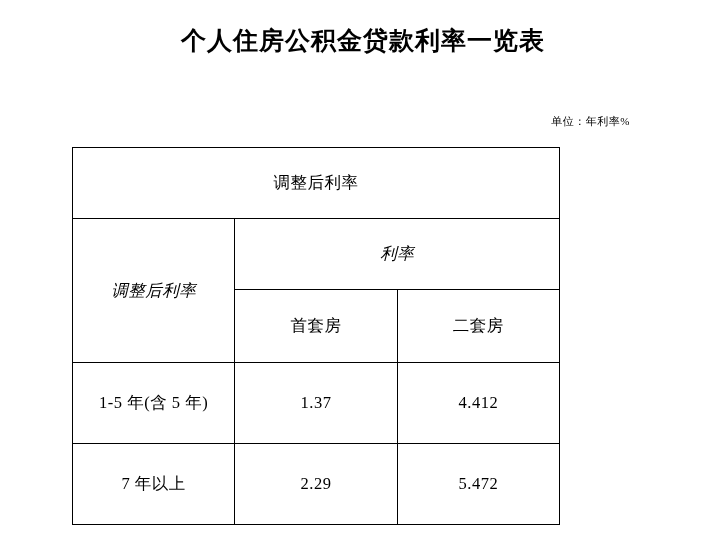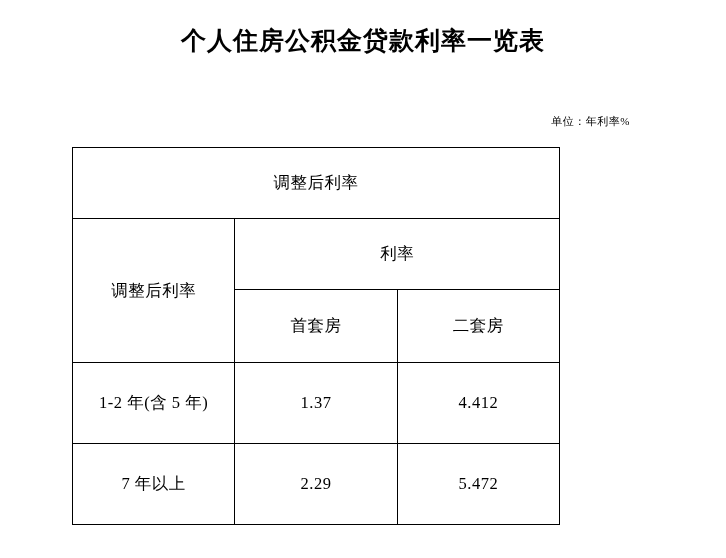--- a/index.html
+++ b/index.html
@@ -50,21 +50,21 @@
   }
   table.rates td {
     border: 1px solid #000000;
     text-align: center;
     vertical-align: middle;
     font-size: 16.5px;
     letter-spacing: 0.5px;
     padding: 0;
   }
   .row-header-top td { height: 70px; }
-  .row-rate td { height: 70px; }
+  .row-rate td { height: 70px; font-style: italic; }
   .row-subhead td { height: 72px; }
   .row-data td { height: 80px; }
   .col-term { width: 172px; }
   .col-first { width: 205px; }
   .col-second { width: 205px; }
   .num {
     font-size: 16.5px;
   }
 </style>
 </head>
@@ -84,21 +84,21 @@
         </tr>
         <tr class="row-rate">
           <td class="col-term" rowspan="2">调整后利率</td>
           <td colspan="2">利率</td>
         </tr>
         <tr class="row-subhead">
           <td class="col-first">首套房</td>
           <td class="col-second">二套房</td>
         </tr>
         <tr class="row-data">
-          <td class="col-term">1-2 年(含 5 年)</td>
+          <td class="col-term">1-5 年(含 5 年)</td>
           <td class="col-first num">1.37</td>
           <td class="col-second num">4.412</td>
         </tr>
         <tr class="row-data">
           <td class="col-term">7 年以上</td>
           <td class="col-first num">2.29</td>
           <td class="col-second num">5.472</td>
         </tr>
       </tbody>
     </table>

